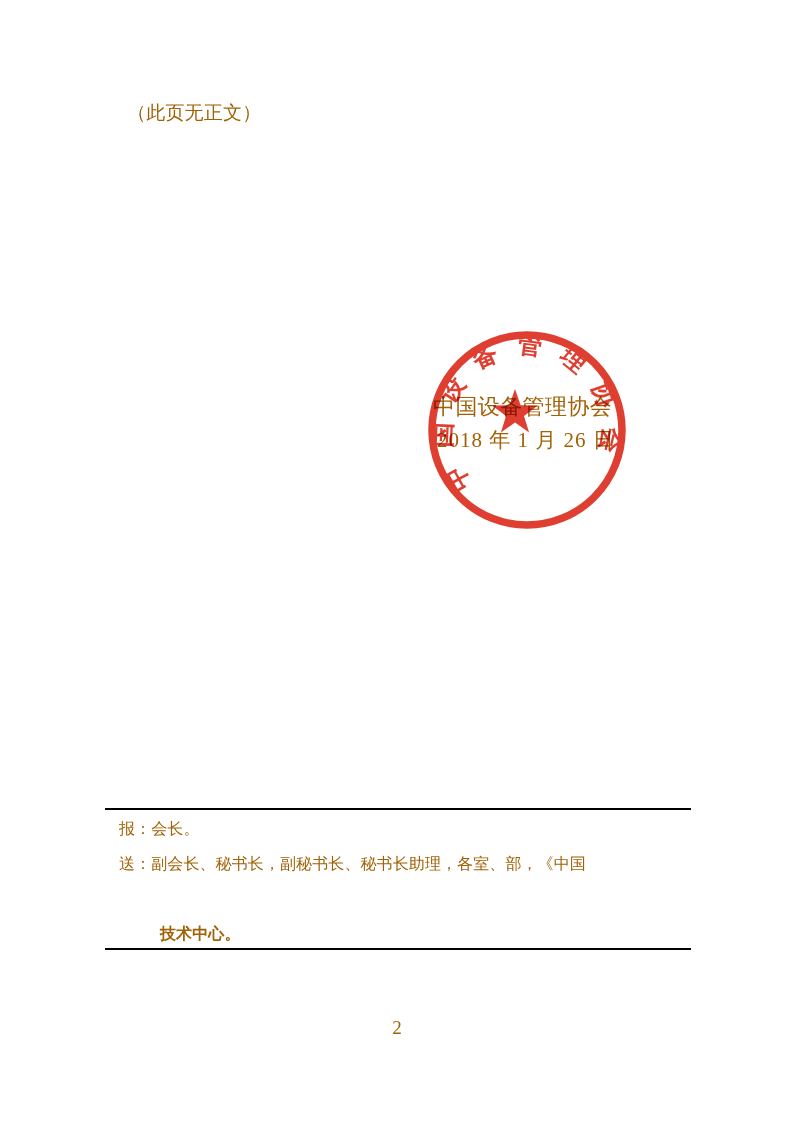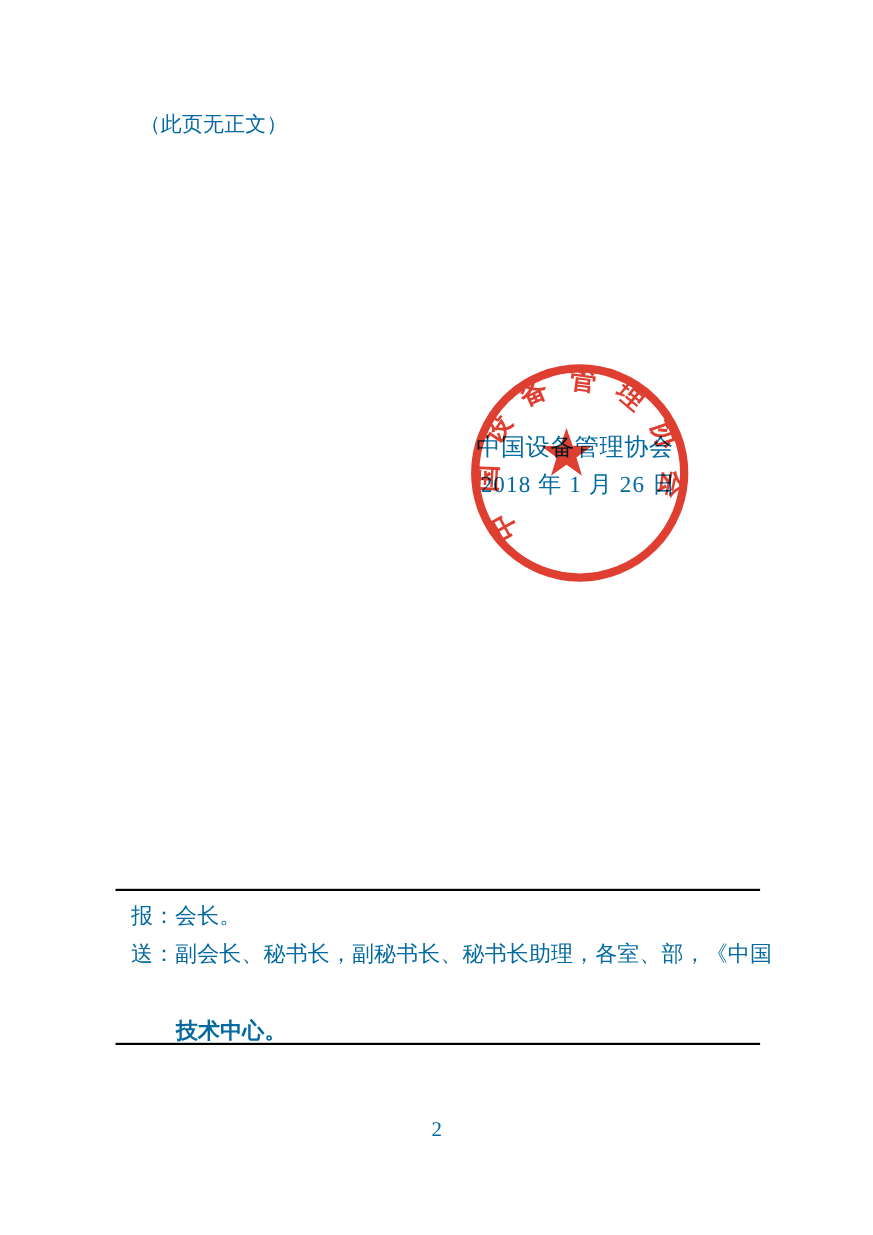--- a/index.html
+++ b/index.html
@@ -8,21 +8,21 @@
     background: #888;
     font-family: "Liberation Serif", "DejaVu Serif", serif;
   }
   .page {
     position: relative;
     width: 794px;
     height: 1123px;
     margin: 0 auto;
     background: #ffffff;
     overflow: hidden;
-    color: #0369a1;
+    color: #a16207;
   }
   .abs { position: absolute; }
 
   .top-note {
     left: 127px;
     top: 100px;
     font-size: 19px;
     letter-spacing: 0.2px;
     white-space: nowrap;
   }
@@ -63,21 +63,21 @@
   .footer-rule {
     left: 105px;
     width: 586px;
     height: 2px;
     background: #000;
   }
   .rule-top { top: 808px; }
   .rule-bottom { top: 948px; }
 
   .footer-line {
-    font-size: 20px;
+    font-size: 16px;
     white-space: nowrap;
     letter-spacing: 0.1px;
   }
   .line-report { left: 119px; top: 819px; }
   .line-send-0 { left: 119px; top: 854px; text-align: center; }
   .line-send-1 { left: 160px; top: 889px; letter-spacing: 1.3px; }
   .line-send-2 { left: 160px; top: 924px; font-weight: bold; }
 
   .page-number {
     left: 0;

